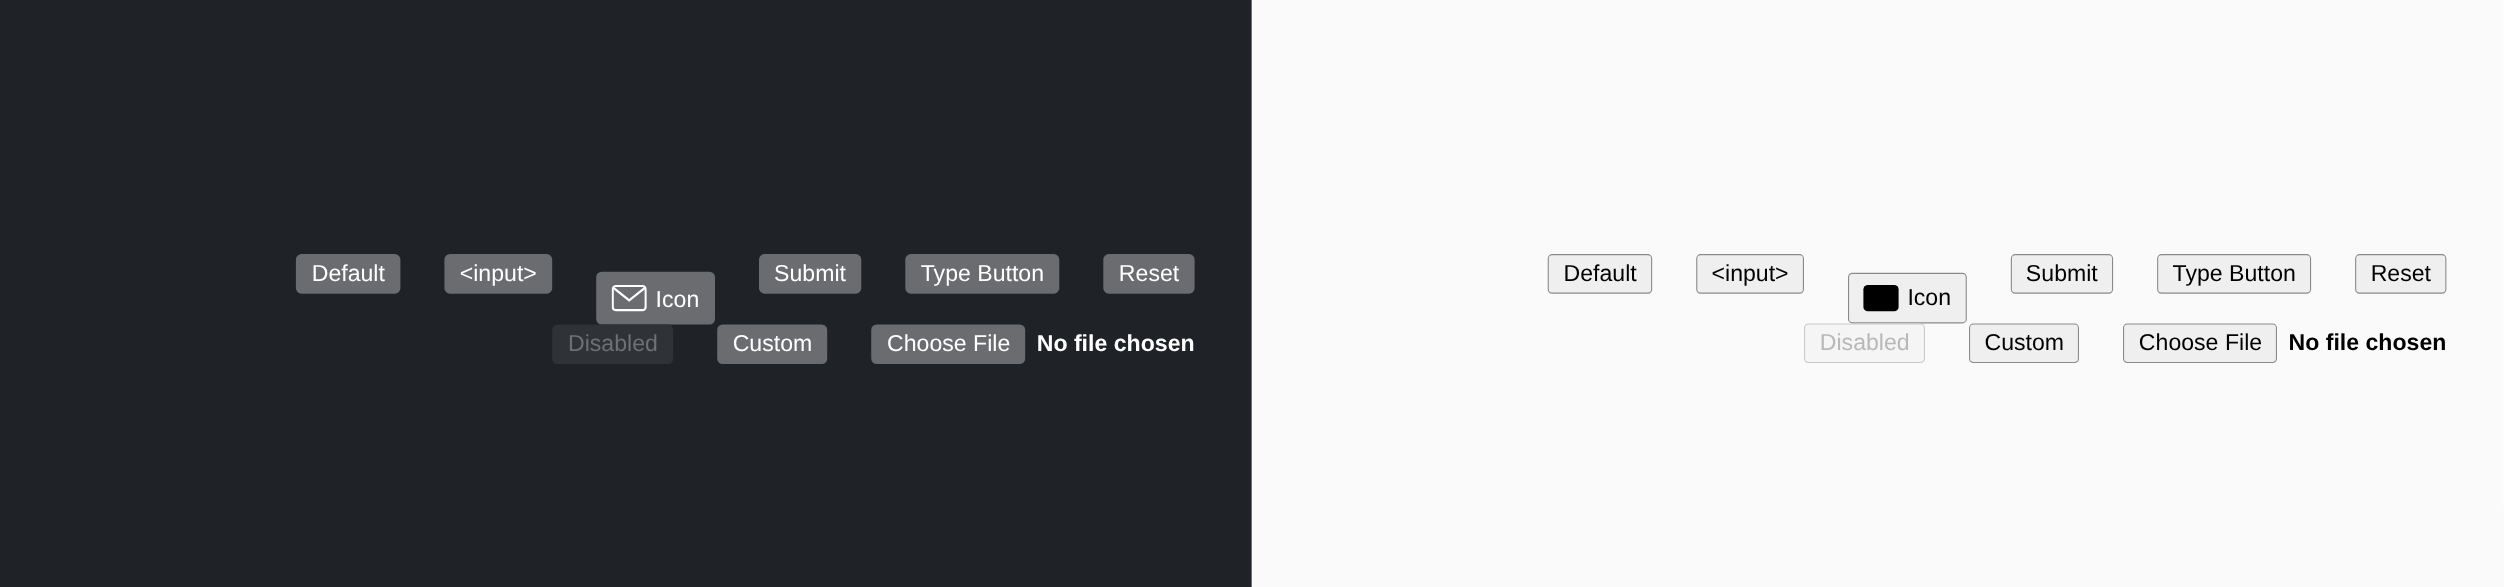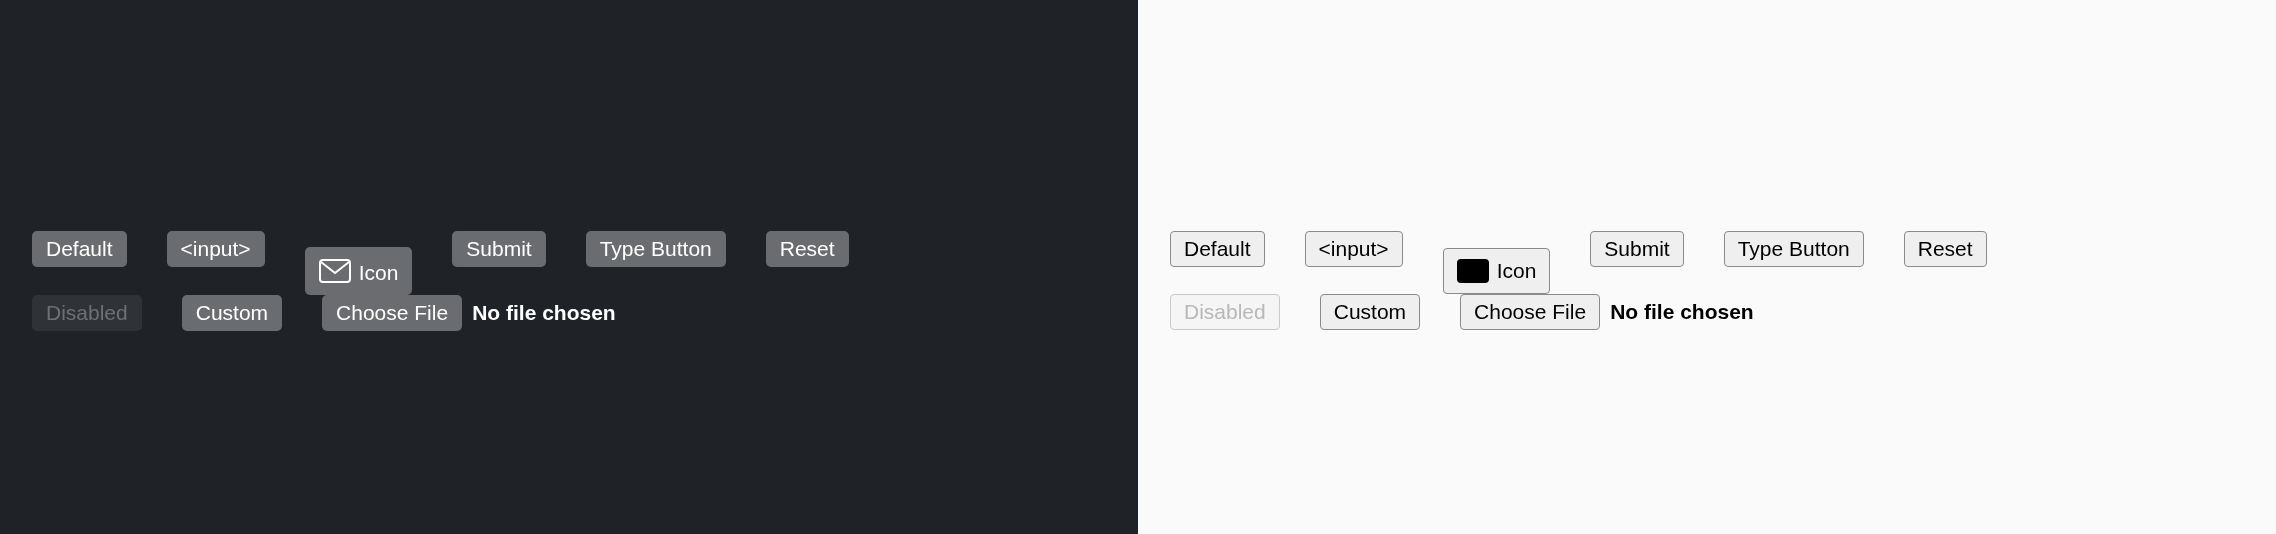--- a/index.html
+++ b/index.html
@@ -8,22 +8,22 @@
       font-size: 21px;
       display: flex;
       width: 2276px;
       height: 534px;
     }
     .panel {
       width: 50%;
       display: flex;
       flex-direction: column;
       justify-content: center;
-      align-items: flex-start;
-      padding: 32px;
+      align-items: flex-end;
+      padding: 52px;
     }
     .panel-dark {
       background: #1f2227;
       color: #ffffff;
     }
     .panel-light {
       background: #fafafa;
       color: #000000;
     }
     .row {

